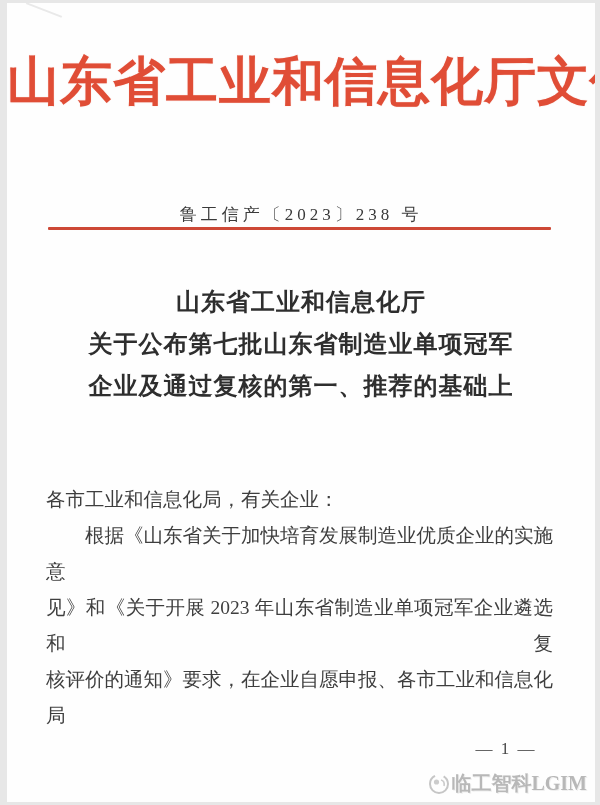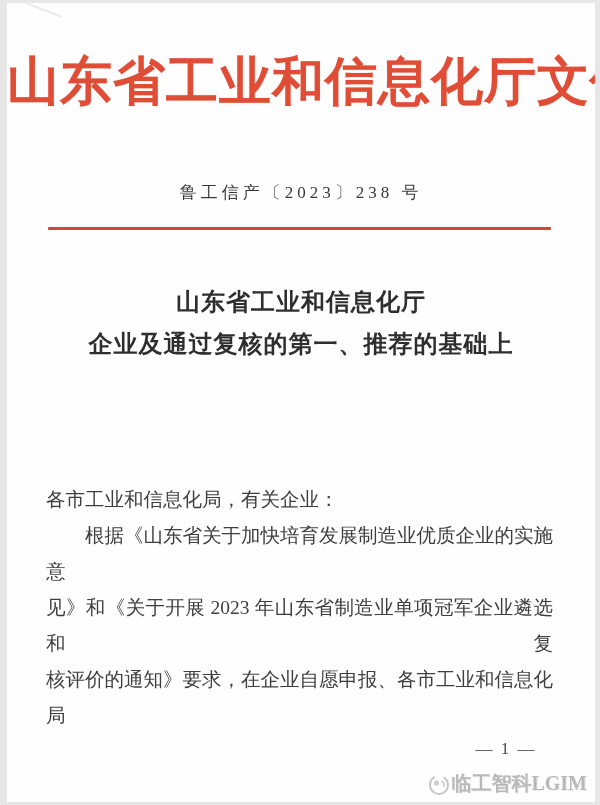--- a/index.html
+++ b/index.html
@@ -43,21 +43,21 @@
     text-align:center;
     font-size:52px;
     font-weight:bold;
     letter-spacing:1px;
     color:var(--header-red);
     white-space:nowrap;
     text-shadow:0 0 1px rgba(224,77,54,.4);
   }
   .doc-number{
     position:absolute;
-    top:178px;left:0;right:0;
+    top:200px;left:0;right:0;
     text-align:center;
     font-size:17px;
     letter-spacing:4px;
     color:#3a3a3a;
   }
   .red-divider{
     position:absolute;
     top:224px;left:41px;
     width:503px;height:3px;
     background:var(--divider-red);
@@ -101,21 +101,21 @@
     width:150px;
     text-align:center;
     font-size:17px;
     letter-spacing:2px;
     color:#4a4a4a;
   }
   .watermark{
     position:absolute;
     top:767px;right:8px;
     display:flex;
-    align-items:flex-end;
+    align-items:center;
     gap:0;
     color:var(--watermark-gray);
     font-size:20px;
     font-weight:bold;
     text-shadow:1px 1px 0 #efefef;
   }
   .wm-logo{
     display:inline-flex;
     width:24px;height:24px;
   }
@@ -130,20 +130,21 @@
     <div class="crease"></div>
 
     <h1 class="header-red">山东省工业和信息化厅文件</h1>
 
     <div class="doc-number">鲁工信产〔2023〕238 号</div>
 
     <div class="red-divider"></div>
 
     <div class="title-block">
       <div class="title-line">山东省工业和信息化厅</div>
+      <div class="title-line">关于公布第七批山东省制造业单项冠军</div>
       <div class="title-line">企业及通过复核的第一、推荐的基础上</div>
     </div>
 
     <div class="body-block">
       <div class="body-line">各市工业和信息化局，有关企业：</div>
       <div class="body-line justify indent">根据《山东省关于加快培育发展制造业优质企业的实施意</div>
       <div class="body-line justify">见》和《关于开展 2023 年山东省制造业单项冠军企业遴选和复</div>
       <div class="body-line justify">核评价的通知》要求，在企业自愿申报、各市工业和信息化局</div>
 
     </div>

